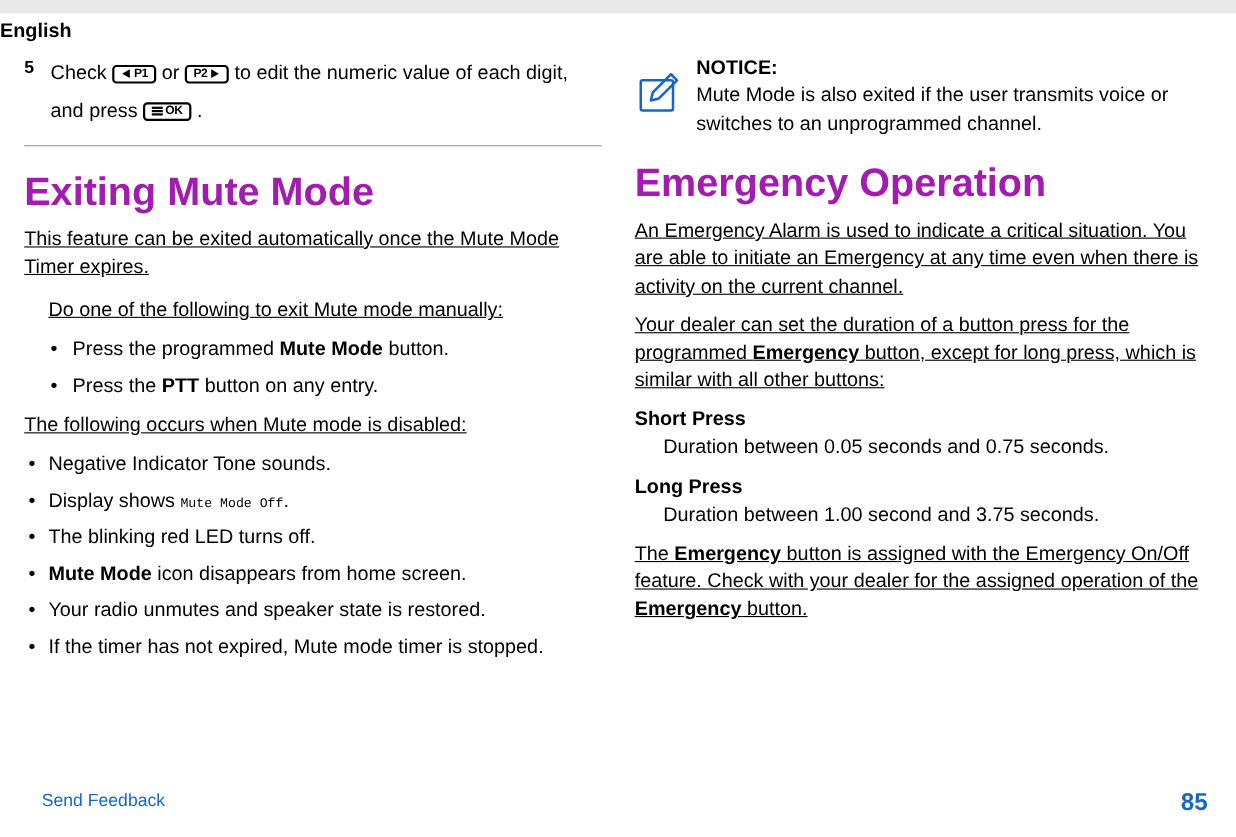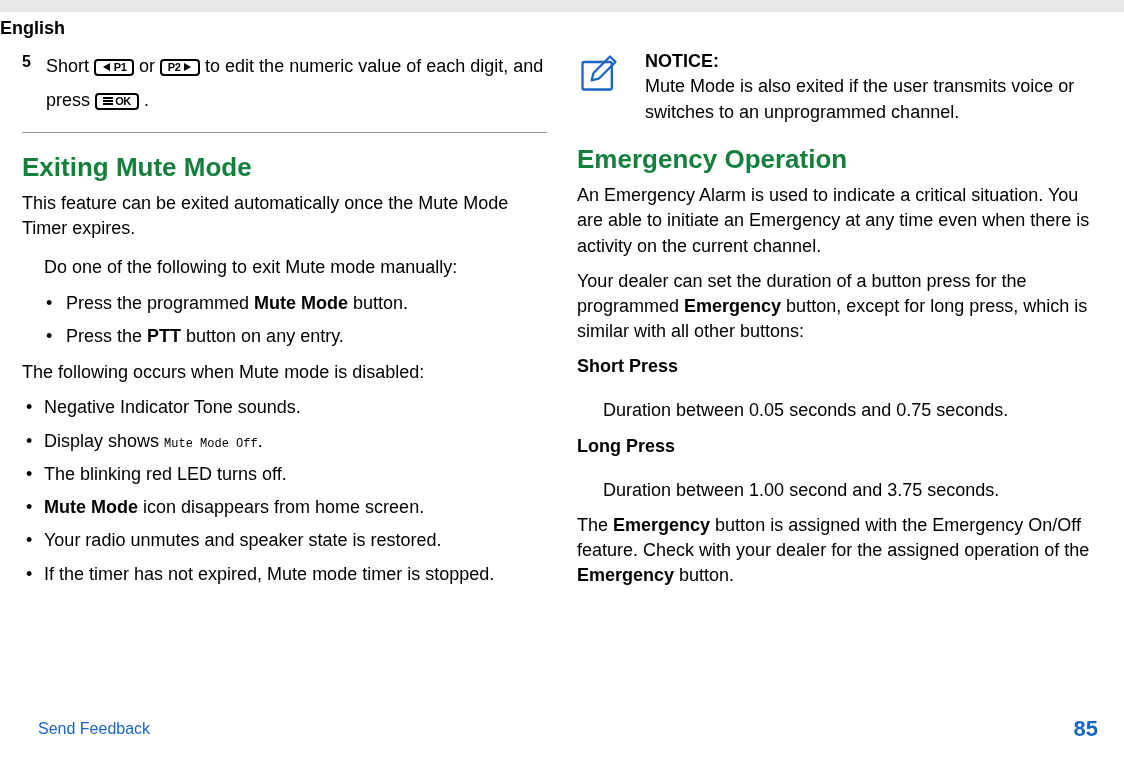--- a/index.html
+++ b/index.html
@@ -36,27 +36,28 @@
       flex: 1;
       min-width: 0;
     }
     .col-left {
       flex: 1;
     }
     .col-right {
       flex: 1;
     }
     h2 {
-      color: #15803d;
-      font-size: 26px;
+      color: #a21caf;
+      font-size: 36px;
       font-weight: bold;
       margin: 16px 0 6px 0;
     }
     p {
       margin-bottom: 10px;
+      text-decoration: underline;
     }
     .step-row {
       display: flex;
       align-items: flex-start;
       gap: 10px;
       padding-bottom: 14px;
       border-bottom: 1px solid #999;
       margin-bottom: 6px;
     }
     .step-num {
@@ -128,22 +129,22 @@
     }
     .indent-block ul li::before {
       left: 2px;
     }
     .mono {
       font-family: "Courier New", monospace;
       font-size: 12px;
     }
     .notice-row {
       display: flex;
-      align-items: flex-start;
-      gap: 24px;
+      align-items: center;
+      gap: 12px;
       margin-bottom: 16px;
     }
     .notice-icon {
       flex-shrink: 0;
       margin-top: 2px;
     }
     .notice-icon svg {
       width: 44px;
       height: 44px;
     }
@@ -154,21 +155,21 @@
       font-weight: bold;
     }
     .def-block {
       margin-bottom: 10px;
     }
     .def-term {
       font-weight: bold;
     }
     .def-desc {
       padding-left: 26px;
-      margin-top: 19px;
+      margin-top: 1px;
     }
     .footer {
       position: absolute;
       bottom: 16px;
       left: 0;
       right: 4px;
       display: flex;
       justify-content: space-between;
       align-items: center;
       padding: 0 22px 0 38px;
@@ -192,21 +193,21 @@
 
 <div class="lang-header">English</div>
 
 <div class="content">
 
   <div class="col col-left">
 
     <div class="step-row">
       <div class="step-num">5</div>
       <div class="step-body">
-        <span>Short </span>
+        <span>Check </span>
         <span class="key">
           <svg viewBox="0 0 10 10">
               <polygon points="8,1 8,9 1,5" fill="#000"></polygon>
             </svg>
           <span class="txt">P1</span>
         </span>
         <span> or </span>
         <span class="key">
           <span class="txt">P2</span>
           <svg viewBox="0 0 10 10">

